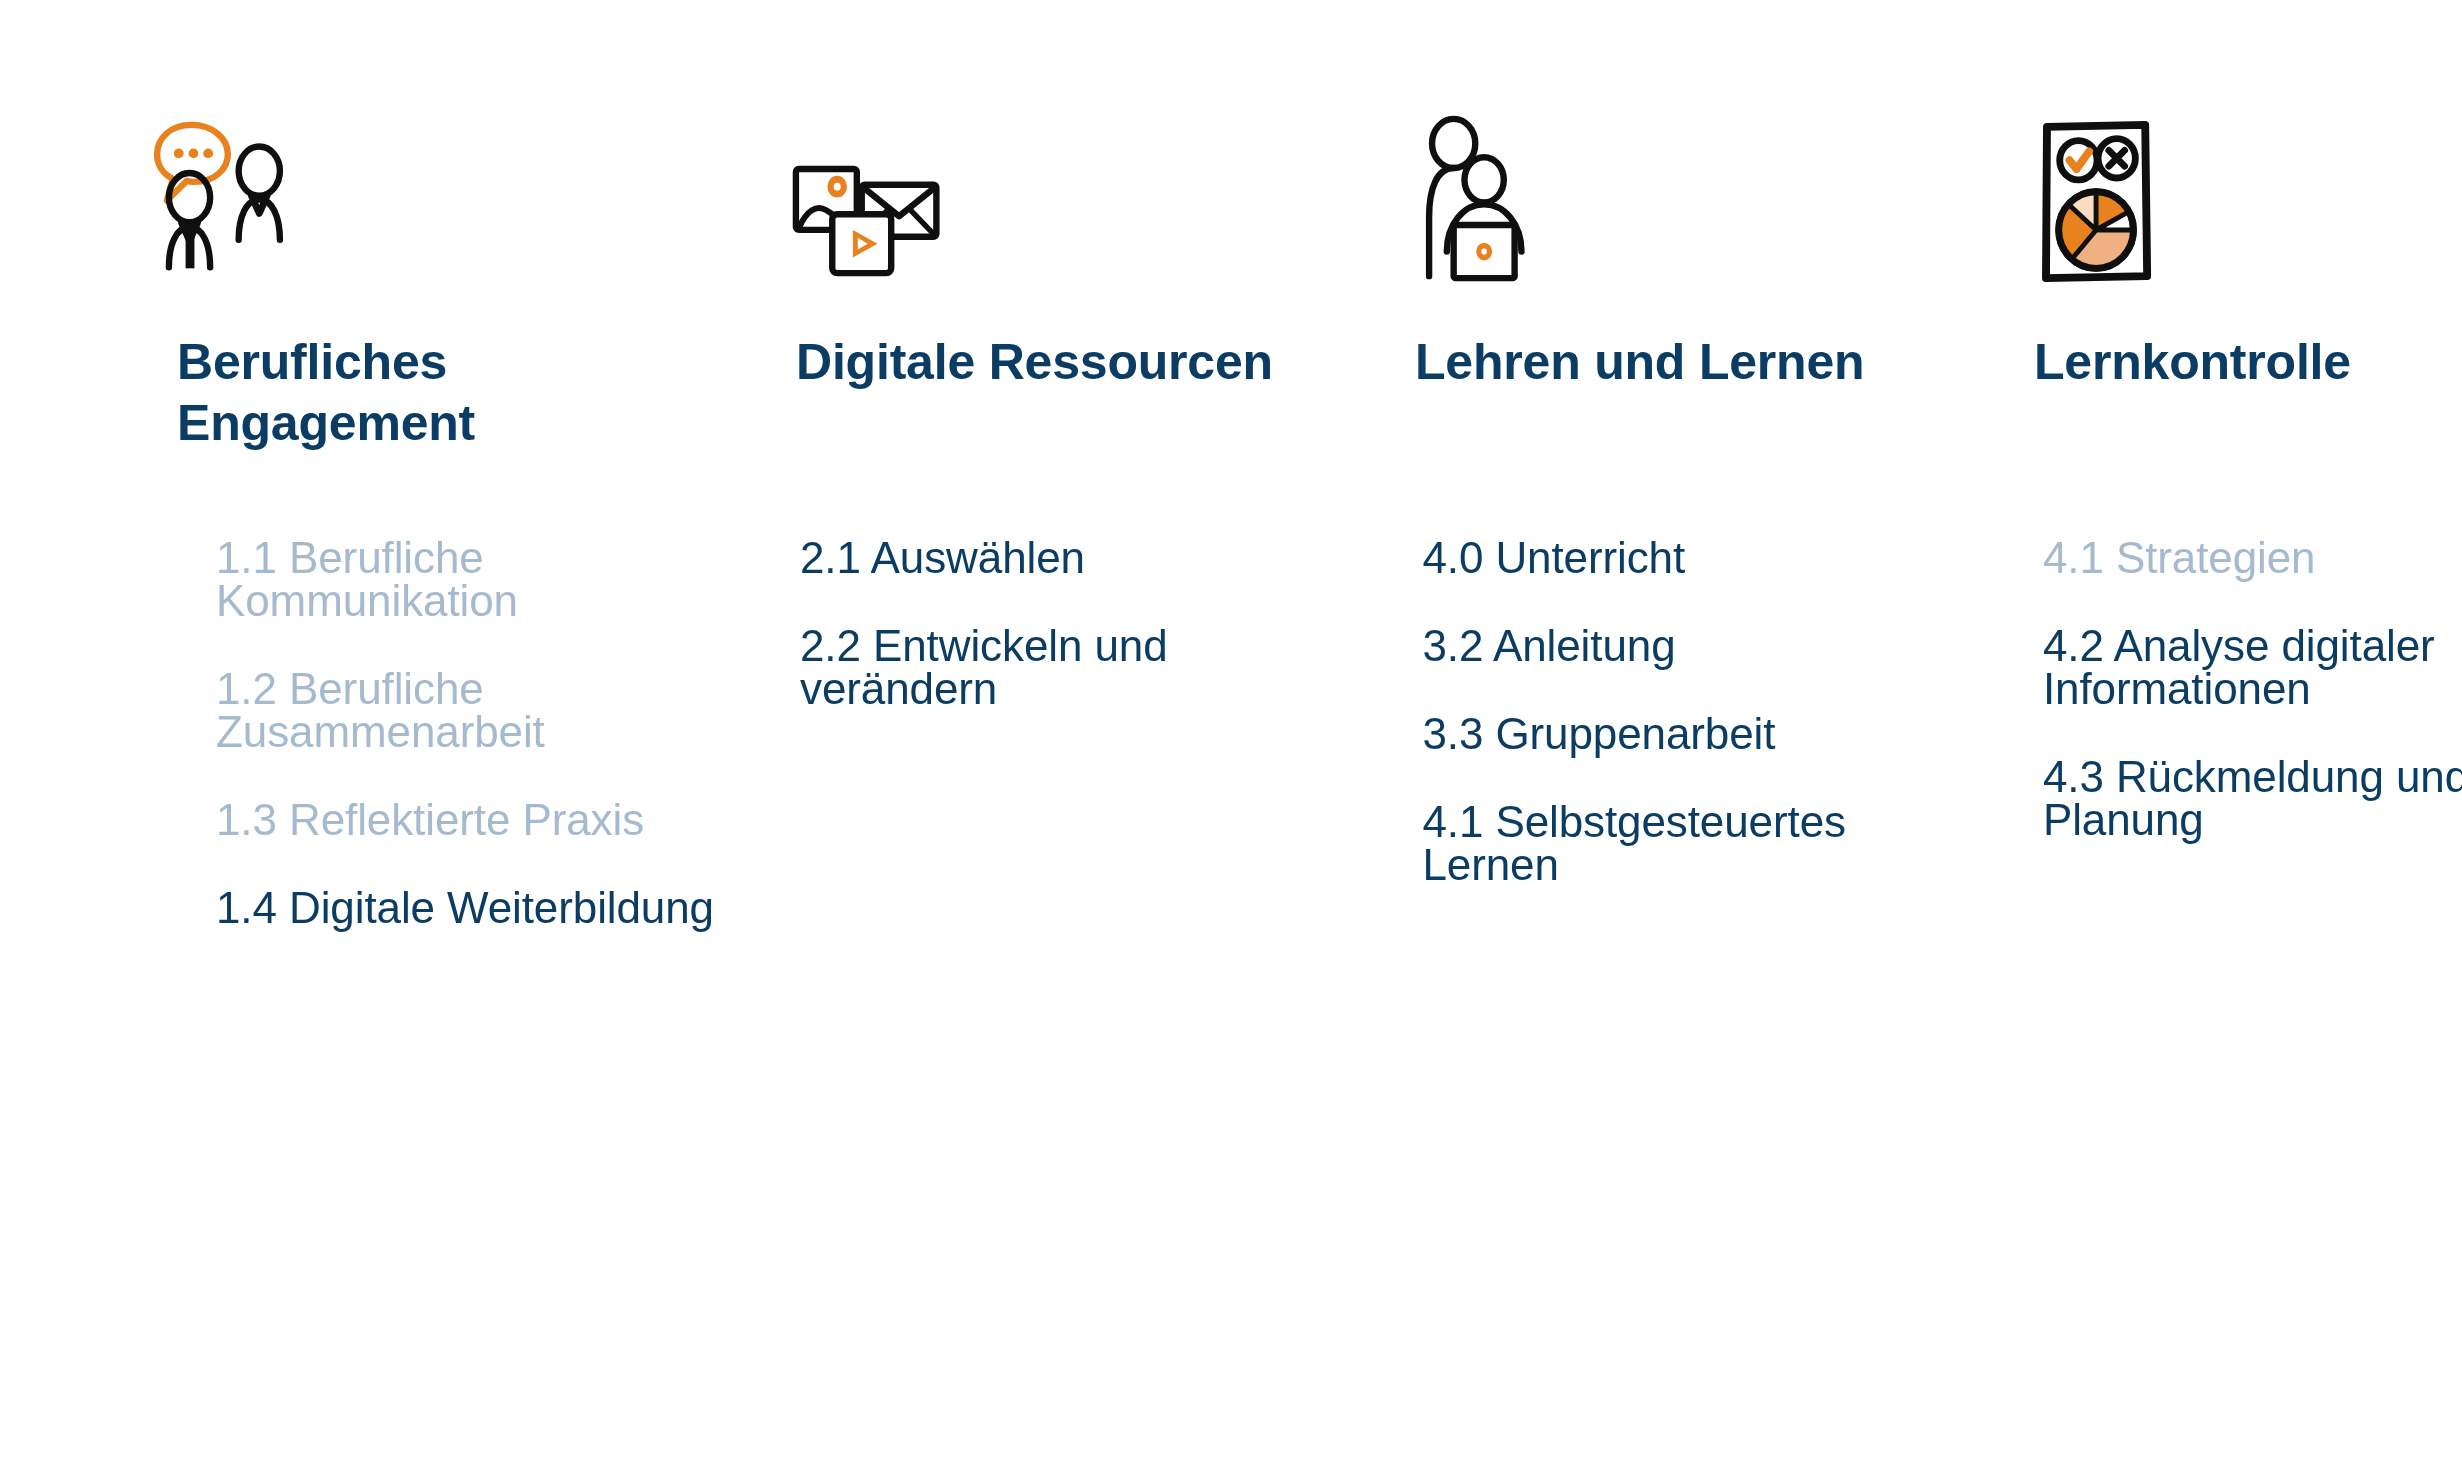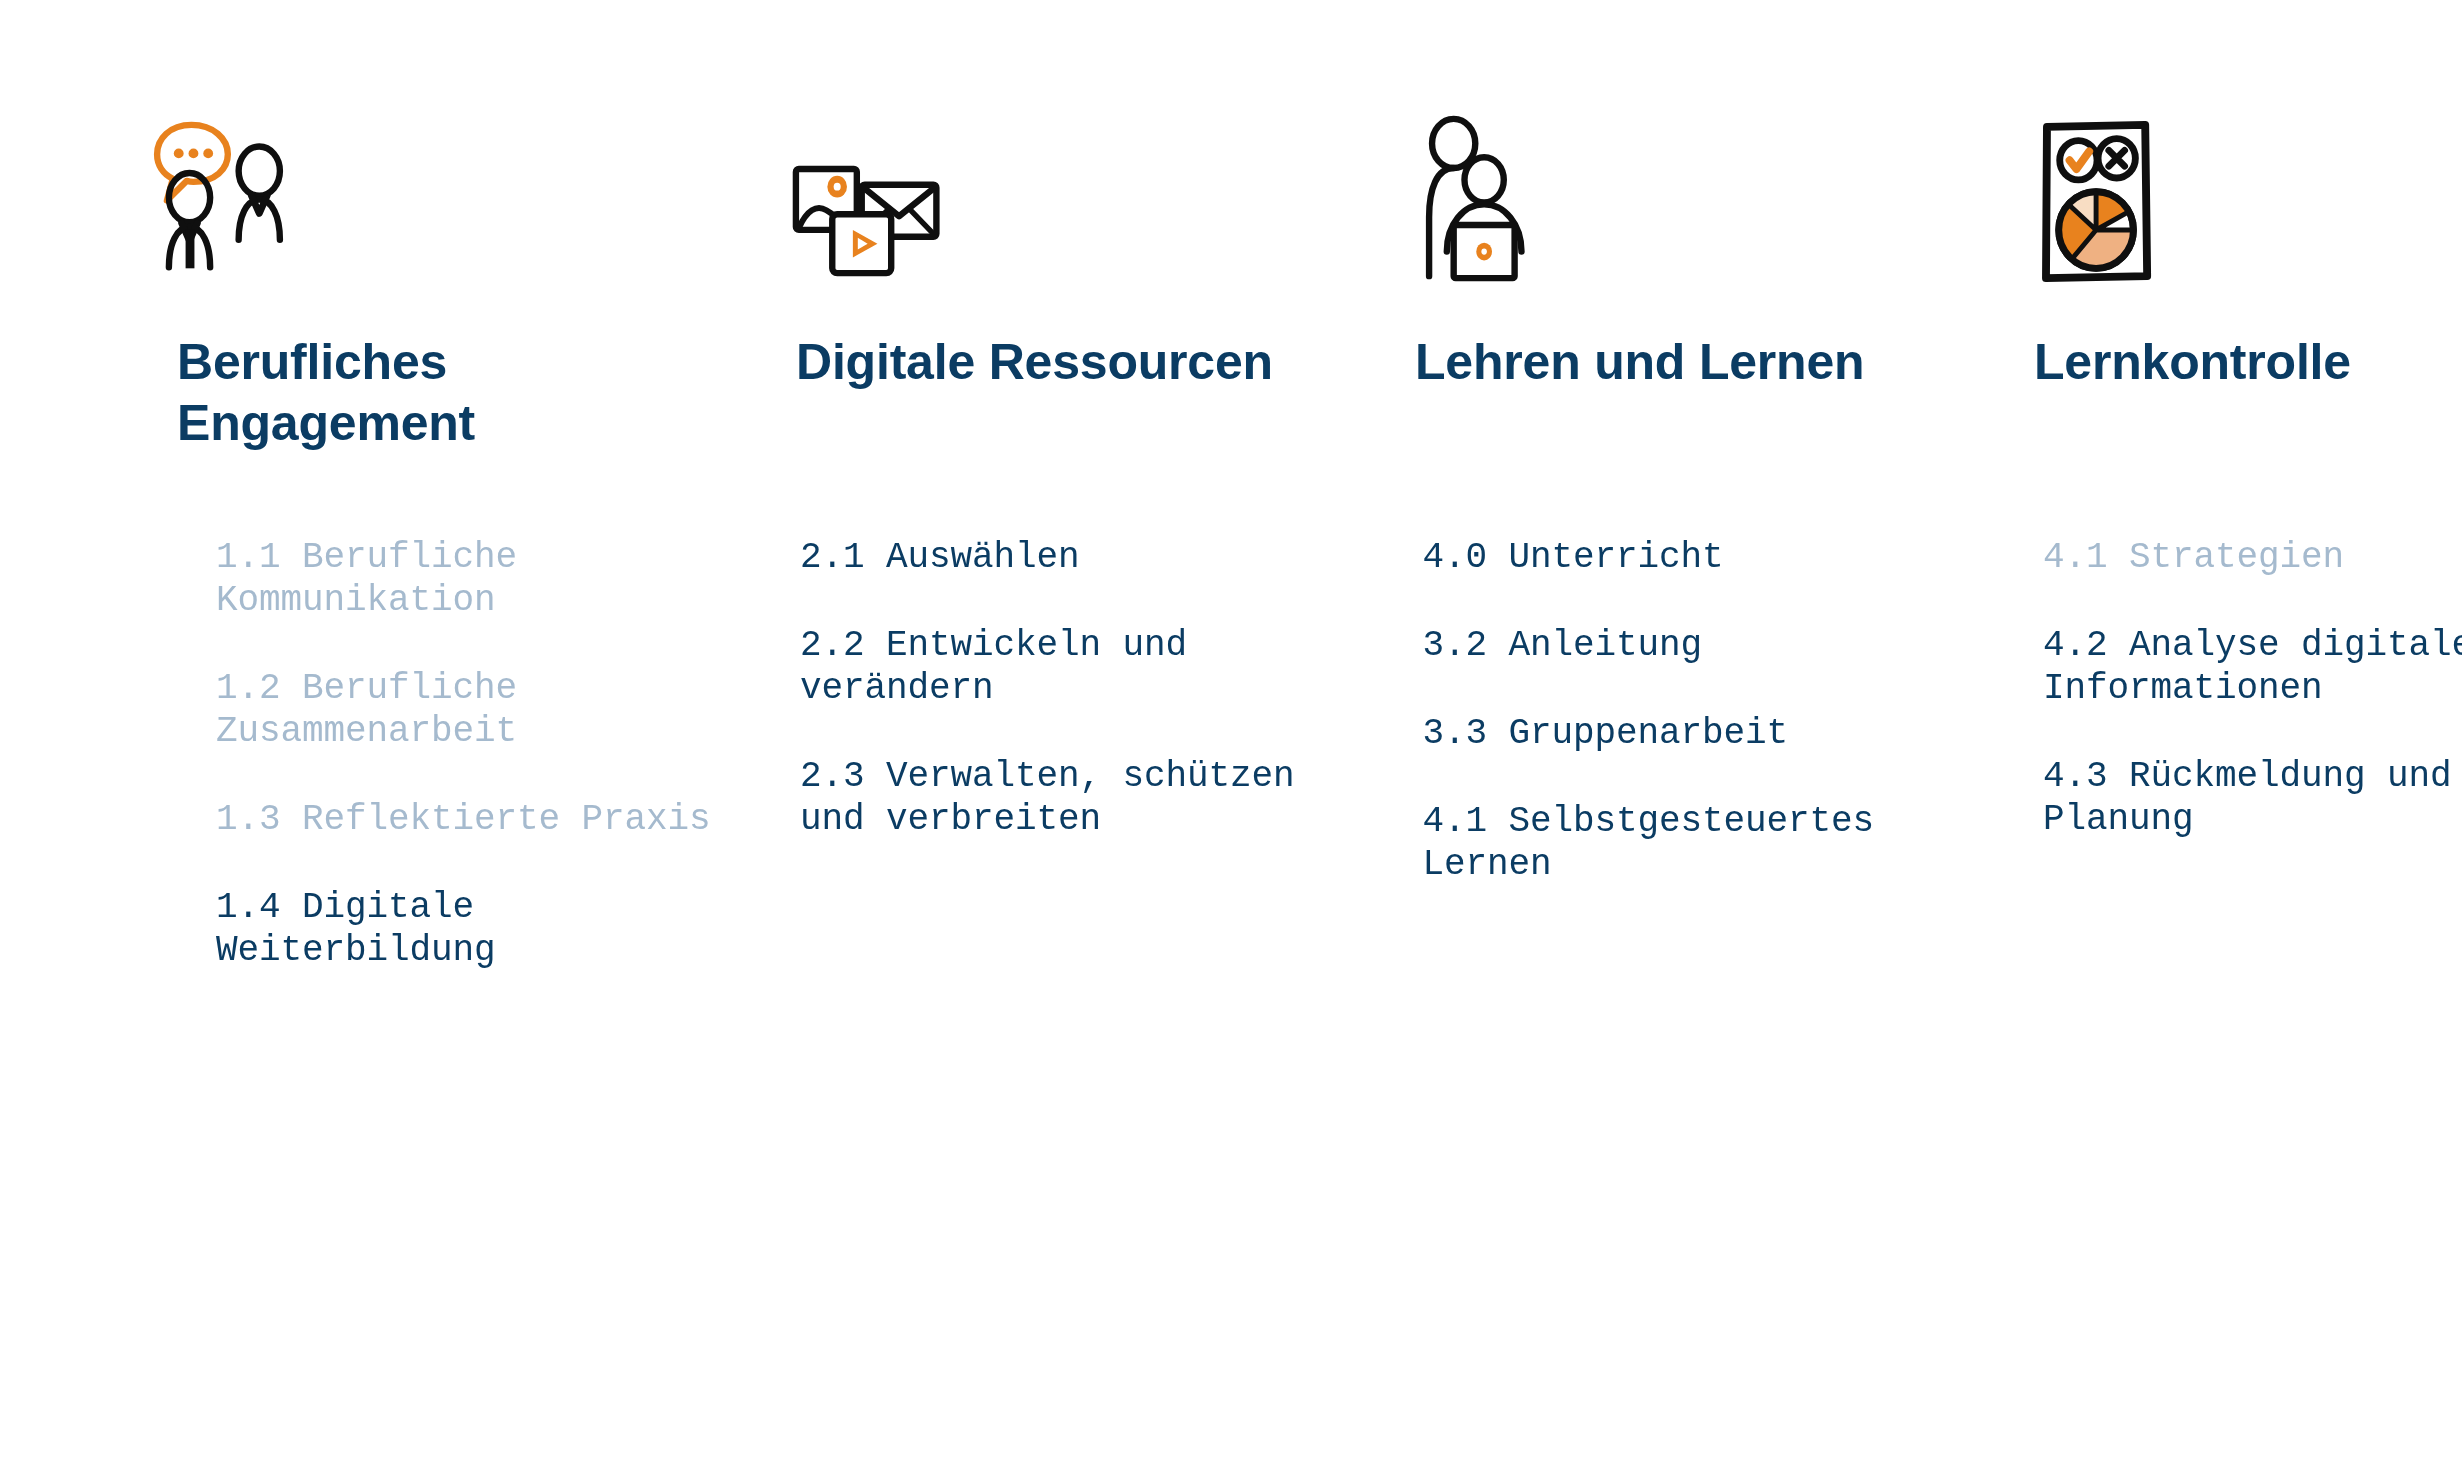--- a/index.html
+++ b/index.html
@@ -64,27 +64,26 @@
   }
 
   
   .sub-list {
     position: absolute;
     top: 536px;
     left: 0;
     width: 522px;
   }
   .sub-item {
-    font-size: 36px;
+    font-size: 44px;
     line-height: 43px;
     font-weight: 400;
     color: #0b3c63;
     margin-bottom: 45px;
     letter-spacing: -0.1px;
-    font-family: Liberation Mono, monospace;
   }
   .sub-item.faded { color: #a5bace; }
   .sub-item:last-child { margin-bottom: 0; }
 
   
   .area[data-col="0"] .sub-list { left: 39px; }
   .area[data-col="1"] .sub-list { left: 4px; }
   .area[data-col="2"] .sub-list { left: 7.4px; }
   .area[data-col="3"] .sub-list { left: 8.9px; }
 
@@ -140,21 +139,20 @@
 
     <rect x="42" y="52" width="60" height="60" rx="5" stroke="#0f0f0f" stroke-width="6.5" fill="#fff"></rect>
     <path d="M63 68 L63 96 L88 82 Z" fill="#e8821e"></path>
     <path d="M68 76 L68 88 L78 82 Z" fill="#ffffff"></path>
   </svg>
       </div>
       <div class="area-title">Digitale Ressourcen</div>
       <div class="sub-list">
         <div class="sub-item">2.1 Auswählen</div>
         <div class="sub-item">2.2 Entwickeln und verändern</div>
-        <div class="sub-item">2.3 Verwalten, schützen und verbreiten</div>
       </div>
     </div>
     <div class="area" data-col="2">
       <div class="icon-wrap">
         <svg width="148" height="172" viewBox="0 0 150 175" fill="none" xmlns="http://www.w3.org/2000/svg">
     <ellipse cx="36" cy="30" rx="22" ry="25" stroke="#0f0f0f" stroke-width="6.5" fill="none"></ellipse>
     <path d="M36 55 C19 55 11 76 11 105 L11 165" stroke="#0f0f0f" stroke-width="6.5" fill="none" stroke-linecap="round"></path>
     <ellipse cx="67" cy="67" rx="20" ry="23" stroke="#0f0f0f" stroke-width="6.5" fill="none"></ellipse>
     <path d="M29 140 C29 112 46 92 67 92 C88 92 105 112 105 140" stroke="#0f0f0f" stroke-width="6.5" fill="none" stroke-linecap="round"></path>
     <rect x="36" y="113" width="62" height="54" rx="2" stroke="#0f0f0f" stroke-width="6.5" fill="#ffffff"></rect>

